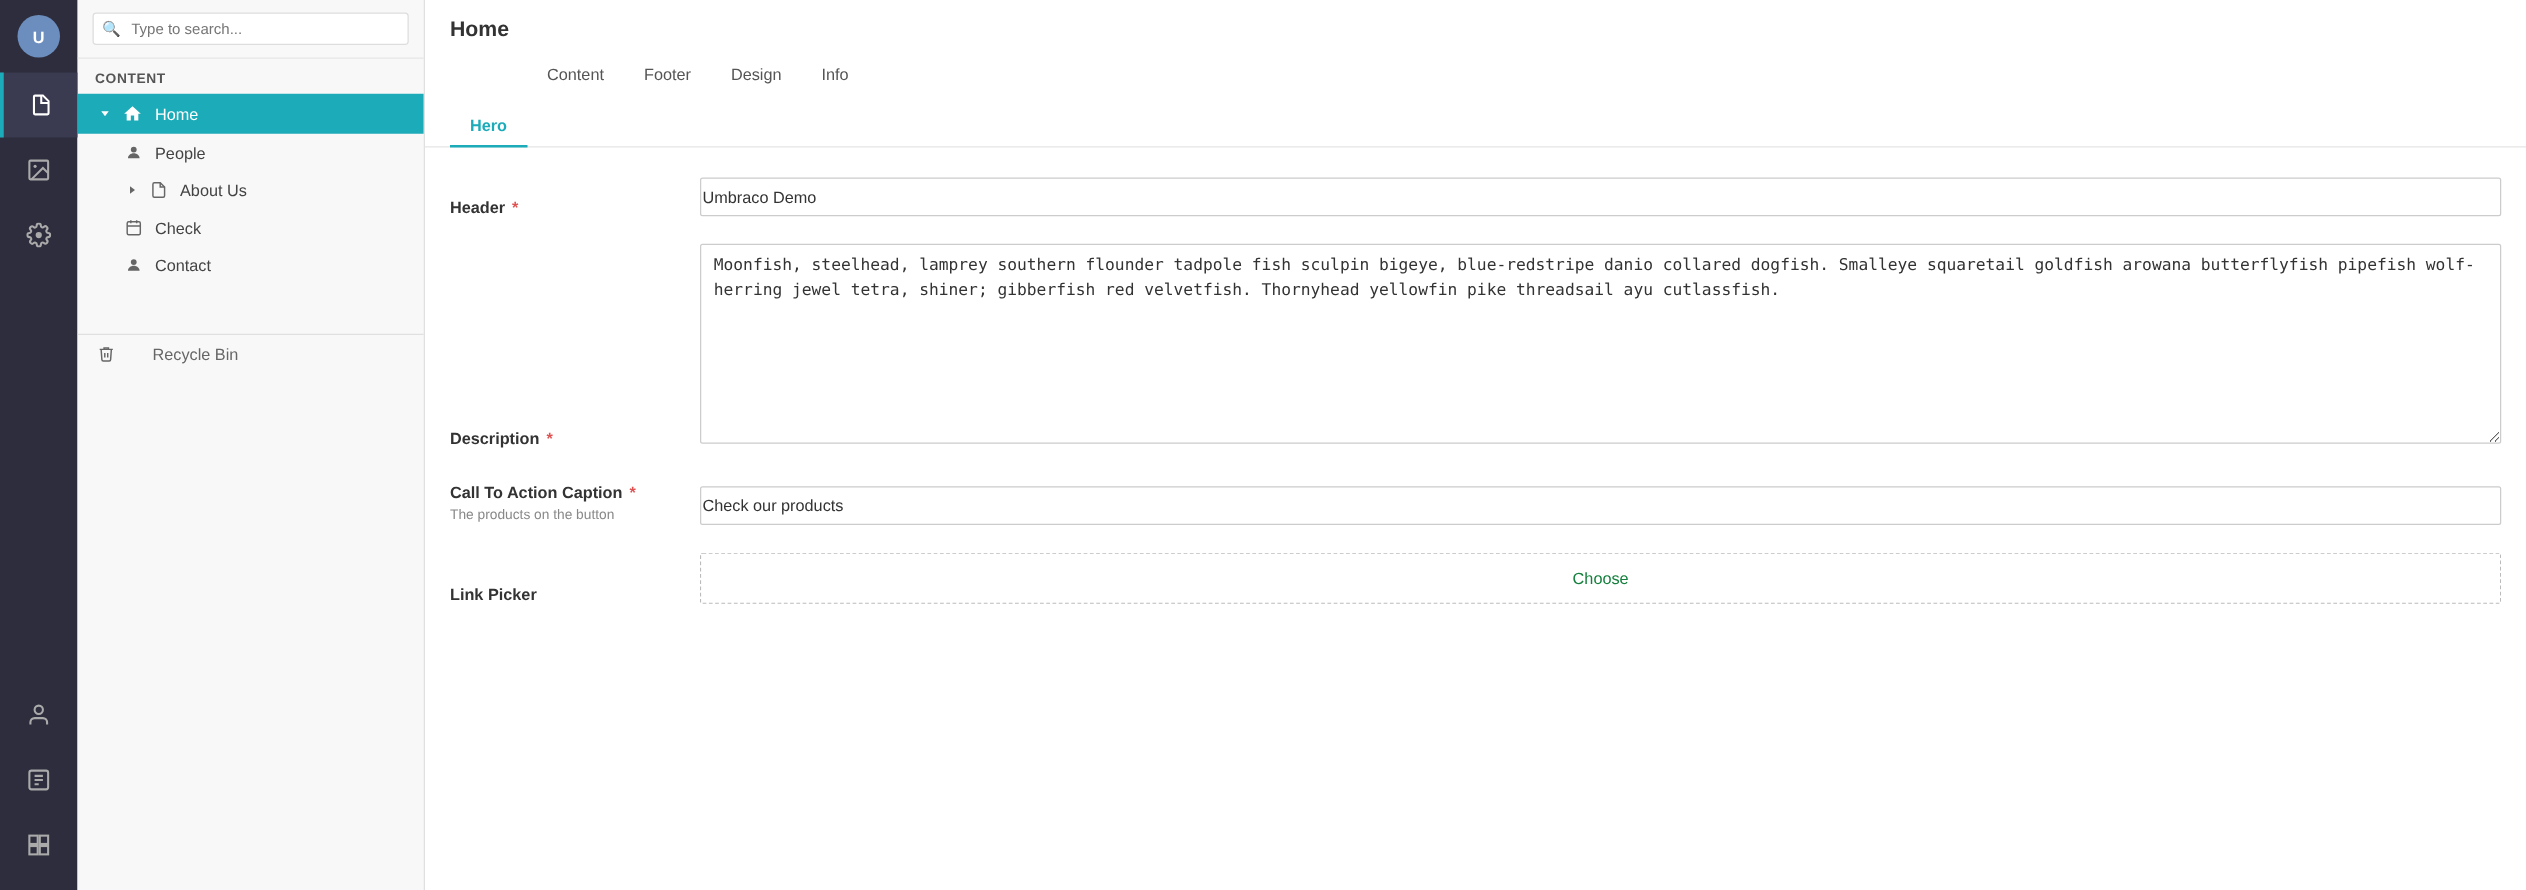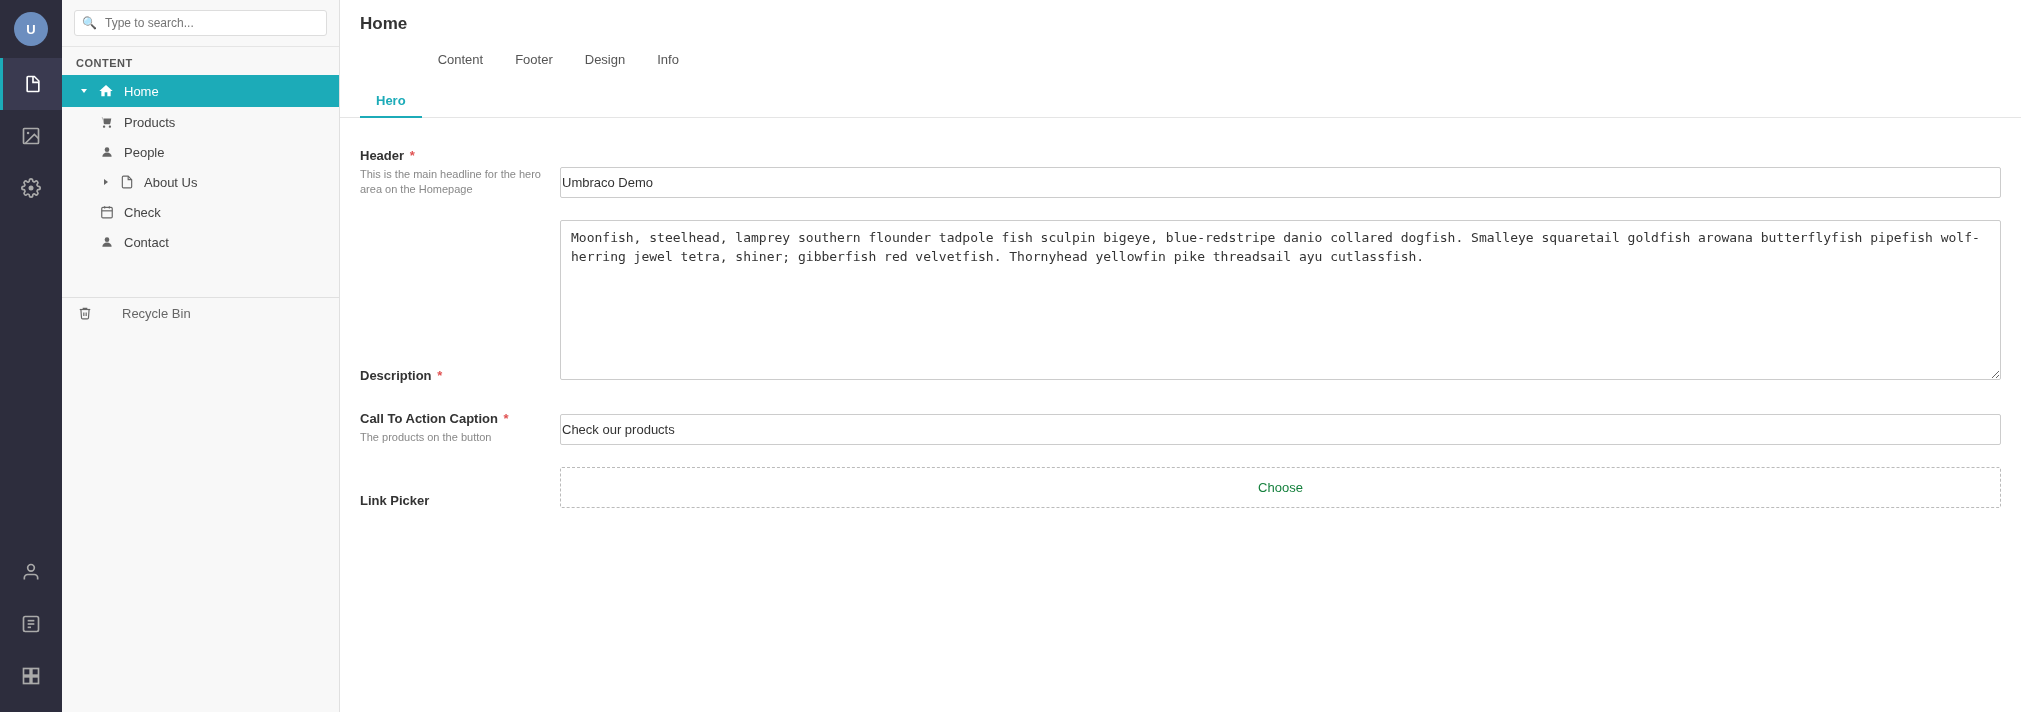--- a/index.html
+++ b/index.html
@@ -342,28 +342,20 @@
         </svg>
     </span>
     <span class="tree-item-icon">
       <svg width="16" height="16" viewBox="0 0 24 24" fill="white">
           <path d="M10 20v-6h4v6h5v-8h3L12 3 2 12h3v8z"></path>
         </svg>
     </span>
     <span>Home</span>
   </div>
 
-  <div class="tree-item tree-child">
-    <span class="tree-child-icon">
-      <svg width="14" height="14" viewBox="0 0 24 24" fill="#666">
-          <path d="M7 18c-1.1 0-2 .9-2 2s.9 2 2 2 2-.9 2-2-.9-2-2-2zm10 0c-1.1 0-2 .9-2 2s.9 2 2 2 2-.9 2-2-.9-2-2-2zM5.82 6h13.5l-1.68 8.39a2 2 0 0 1-1.97 1.61H8.34a2 2 0 0 1-1.97-1.67L5.82 6zM3 4h1l1.2 6"></path>
-        </svg>
-    </span>
-    <span>Products</span>
-  </div>
 
   <div class="tree-item tree-child">
     <span class="tree-child-icon">
       <svg width="14" height="14" viewBox="0 0 24 24" fill="#666">
           <circle cx="12" cy="8" r="4"></circle>
           <path d="M4 20c0-4 3.6-7 8-7s8 3 8 7"></path>
         </svg>
     </span>
     <span>People</span>
   </div>
@@ -430,21 +422,20 @@
     </div>
   </div>
 
   <div class="form-area">
 
     <div class="form-row">
       <div class="form-label-col">
         <div class="form-label">
           <span>Header</span><span class="form-label-required"> *</span>
         </div>
-        <div class="form-hint">This is the main headline for the hero area on the Homepage</div>
       </div>
       <div class="form-input-col">
         <input class="form-input" type="text" value="Umbraco Demo" style="">
       </div>
     </div>
 
     <div class="form-row">
       <div class="form-label-col">
         <div class="form-label">
           <span>Description</span><span class="form-label-required"> *</span>

